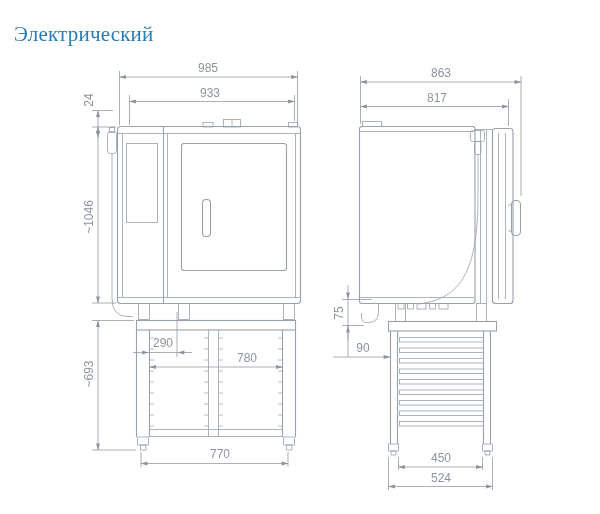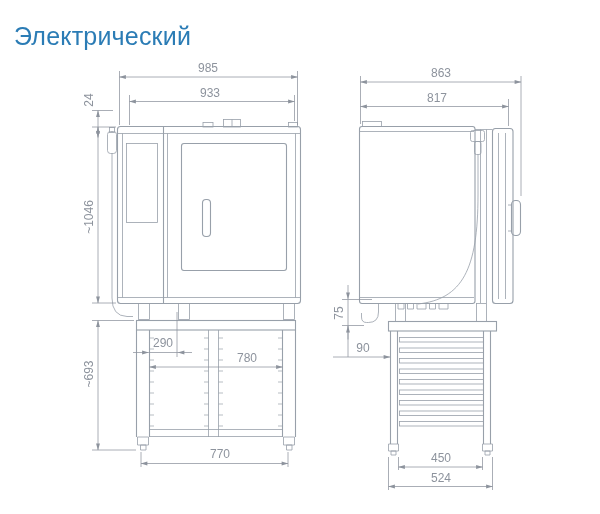--- a/index.html
+++ b/index.html
@@ -7,21 +7,21 @@
     --line:#98a0aa;
     --dim:#8d939d;
   }
   html,body{margin:0;padding:0;}
   body{
     width:600px;height:514px;position:relative;background:#ffffff;
     font-family:"Liberation Sans",sans-serif;overflow:hidden;
   }
   .page-title{
     position:absolute;left:14px;top:22px;
-    font-size:25px;letter-spacing:.2px;color:var(--accent);
+    font-size:21px;letter-spacing:.2px;color:var(--accent);font-family:Liberation Serif, serif;
   }
   svg{position:absolute;left:0;top:0;}
   .ol{fill:none;stroke:var(--line);stroke-width:1.1;}
   .dt{fill:none;stroke:var(--line);stroke-width:.8;}
   .tk{fill:none;stroke:var(--line);stroke-width:.7;}
   .dm{fill:none;stroke:var(--dim);stroke-width:.75;}
   .arr2{fill:none;stroke:var(--dim);stroke-width:.75;
         marker-start:url(#arw);marker-end:url(#arw);}
   .arr1{fill:none;stroke:var(--dim);stroke-width:.75;marker-end:url(#arw);}
   .dmt{font:12px "Liberation Sans",sans-serif;fill:var(--dim);}

